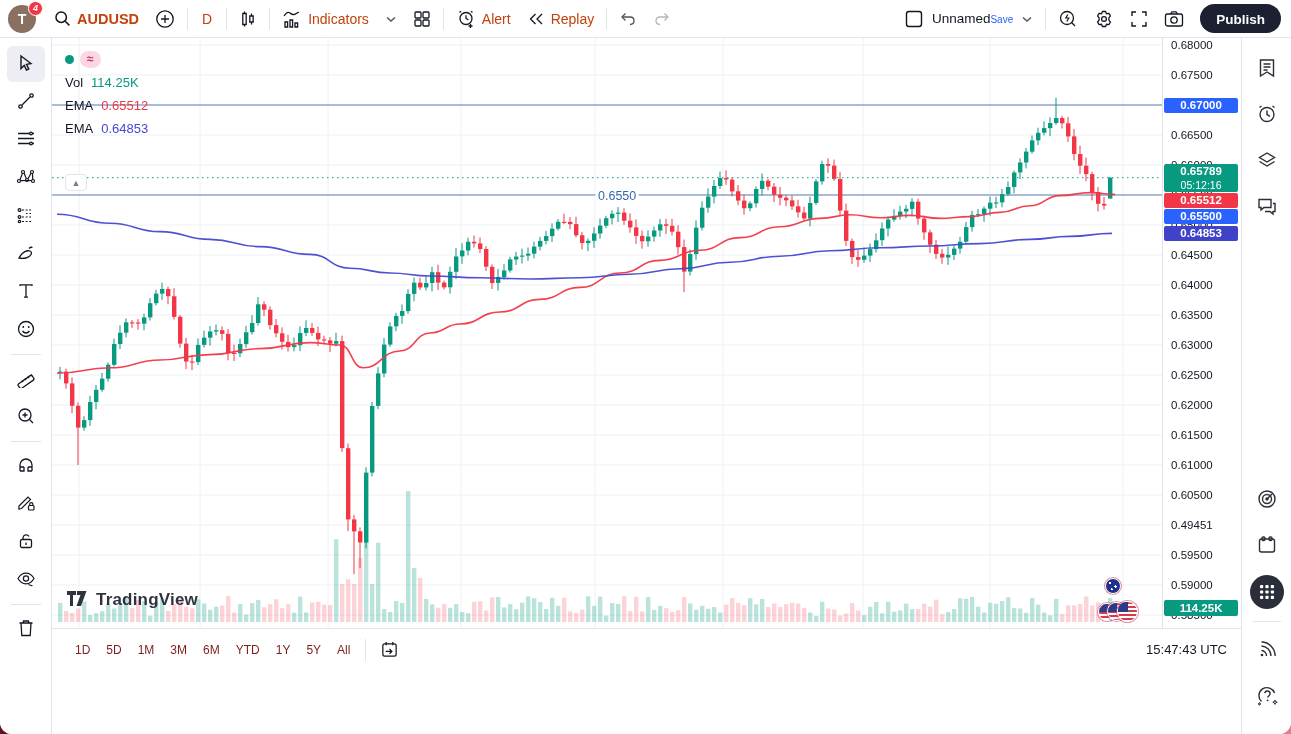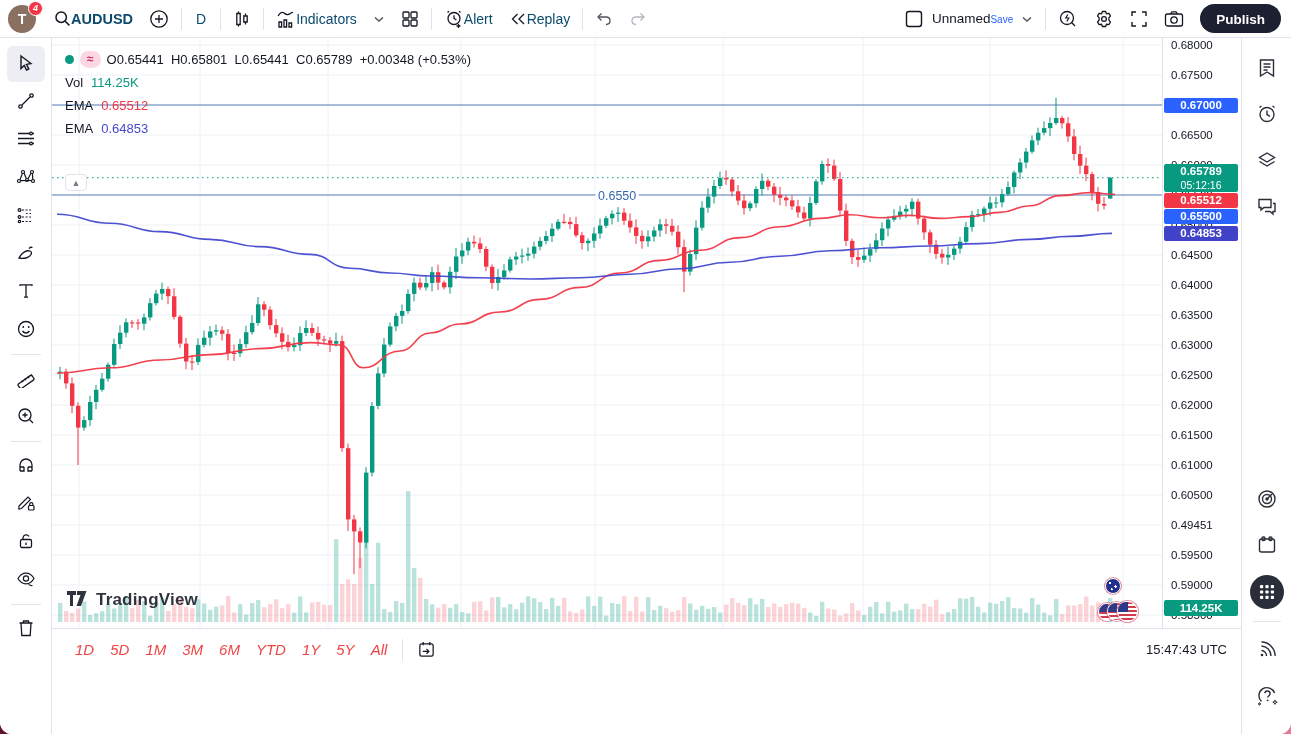--- a/index.html
+++ b/index.html
@@ -8,23 +8,23 @@
     font-family:"Liberation Sans", sans-serif;
     background:linear-gradient(100deg,#5a1026 0%,#7c1533 40%,#e57c97 100%);
     color:#131722; font-size:13px;
   }
   .app { position:absolute; inset:0; display:flex; flex-direction:column;
          border-radius:0 0 12px 12px; overflow:hidden; }
   
   .topbar { height:38px; background:#fff; border-bottom:1px solid #e0e3eb;
             display:flex; align-items:center; padding:0 10px 0 8px; flex:0 0 38px; position:relative; z-index:30;}
   .tb-spacer { flex:1; }
-  .tb-btn { display:flex; align-items:center; border:none; background:none;
+  .tb-btn { display:flex; align-items:center; gap:6px; border:none; background:none;
             height:30px; padding:0 8px; border-radius:6px; cursor:pointer;
-            font-family:inherit; font-size:14px; color:#0c4a6e; white-space:nowrap; }
+            font-family:inherit; font-size:14px; color:#c2410c; white-space:nowrap; }
   .tb-btn svg { display:block; }
   .sep { width:1px; height:22px; background:#e0e3eb; margin:0 4px; flex:0 0 1px; }
   .avatar { position:relative; width:28px; height:28px; border-radius:50%; background:#8a7061;
             color:#fff; font-weight:700; font-size:14px; display:flex; align-items:center;
             justify-content:center; margin-right:10px; cursor:pointer; }
   .avatar .nbadge { position:absolute; top:-4px; right:-7px; background:#f23645; color:#fff;
             font-size:9px; font-weight:700; border-radius:8px; padding:1.5px 4px; border:1.5px solid #fff;}
   .sym-label { font-weight:700; font-size:14.5px; }
   .interval-btn { font-size:14px; padding:0 10px; }
   .muted-icon { color:#b2b5be; }
@@ -81,22 +81,22 @@
             font-weight:600; z-index:3; }
   .pbadge .cd { font-weight:400; font-size:10.5px; }
   
   .time-axis { height:24px; border-top:1px solid #e0e3eb; position:relative; font-size:12px;
                color:#131722; cursor:ew-resize; background:#fff;}
   .month { position:absolute; top:4px; transform:translateX(-50%); }
   .axis-gear { position:absolute; top:3px; color:#50535e; cursor:pointer; }
   
   .footer { height:42px; border-top:1px solid #e0e3eb; display:flex; align-items:center;
             padding:0 14px 0 16px; background:#fff; }
-  .range-btn { border:none; background:none; font-family:inherit; font-size:15px; color:#ef4444;
-               padding:5px 7px; border-radius:5px; cursor:pointer;font-style:italic; }
+  .range-btn { border:none; background:none; font-family:inherit; font-size:12px; color:#7f1d1d;
+               padding:5px 7px; border-radius:5px; cursor:pointer; }
   .foot-right { margin-left:auto; display:flex; align-items:center; gap:10px; font-size:13px; }
   .gotodate { display:flex; align-items:center; color:#2a2e39; cursor:pointer; padding:3px 6px; border-radius:5px;}
   
   .bottom-strip { height:40px; background:#eef1f6; position:relative; }
   .bottom-card { position:absolute; left:57px; right:1px; top:6px; bottom:0; background:#fff;
                  border-radius:8px 8px 0 0; box-shadow:0 -1px 2px rgba(40,50,80,.06);
                  display:flex; align-items:center; padding:0 14px; gap:14px;}
   .bp-tab { font-size:13px; color:#131722; padding:6px 10px; border-radius:6px; cursor:pointer; }
   .bp-icons { margin-left:auto; display:flex; align-items:center; gap:26px; color:#2a2e39; padding-right:10px;}
   .bp-icons span { cursor:pointer; display:flex; }
@@ -941,27 +941,20 @@
               <rect x="1056.0" y="139.7" width="4.4" height="20.9" fill="#089981"></rect>
               <path d="M5.0 335.2 C31.5 335.2 31.5 329.8 58.0 329.8 C83.0 329.8 83.0 322.0 108.0 322.0 C133.0 322.0 133.0 316.6 158.0 316.6 C183.0 316.6 183.0 310.6 208.0 310.6 C233.0 310.6 233.0 304.6 258.0 304.6 C273.0 304.6 273.0 307.0 288.0 307.0 C299.5 307.0 299.5 329.8 311.0 329.8 C329.5 329.8 329.5 313.0 348.0 313.0 C363.0 313.0 363.0 295.0 378.0 295.0 C393.0 295.0 393.0 286.0 408.0 286.0 C428.0 286.0 428.0 274.0 448.0 274.0 C468.0 274.0 468.0 261.4 488.0 261.4 C508.0 261.4 508.0 249.4 528.0 249.4 C548.0 249.4 548.0 235.0 568.0 235.0 C588.0 235.0 588.0 222.4 608.0 222.4 C628.0 222.4 628.0 212.2 648.0 212.2 C668.0 212.2 668.0 199.6 688.0 199.6 C708.0 199.6 708.0 188.8 728.0 188.8 C748.0 188.8 748.0 180.4 768.0 180.4 C783.0 180.4 783.0 176.8 798.0 176.8 C813.0 176.8 813.0 179.8 828.0 179.8 C843.0 179.8 843.0 177.4 858.0 177.4 C873.0 177.4 873.0 180.4 888.0 180.4 C903.0 180.4 903.0 178.6 918.0 178.6 C933.0 178.6 933.0 174.4 948.0 174.4 C963.0 174.4 963.0 167.8 978.0 167.8 C993.0 167.8 993.0 157.6 1008.0 157.6 C1023.0 157.6 1023.0 154.6 1038.0 154.6 C1050.5 154.6 1050.5 156.4 1063.0 156.4" fill="none" stroke="#f23645" stroke-width="1.6" opacity="0.95"></path>
               <path d="M5.0 176.2 C31.5 176.2 31.5 185.2 58.0 185.2 C83.0 185.2 83.0 193.6 108.0 193.6 C133.0 193.6 133.0 201.4 158.0 201.4 C183.0 201.4 183.0 208.6 208.0 208.6 C233.0 208.6 233.0 216.4 258.0 216.4 C278.0 216.4 278.0 230.2 298.0 230.2 C318.0 230.2 318.0 235.0 338.0 235.0 C358.0 235.0 358.0 238.0 378.0 238.0 C403.0 238.0 403.0 239.8 428.0 239.8 C453.0 239.8 453.0 241.0 478.0 241.0 C503.0 241.0 503.0 239.8 528.0 239.8 C553.0 239.8 553.0 236.2 578.0 236.2 C603.0 236.2 603.0 230.8 628.0 230.8 C653.0 230.8 653.0 224.2 678.0 224.2 C703.0 224.2 703.0 218.2 728.0 218.2 C753.0 218.2 753.0 212.8 778.0 212.8 C803.0 212.8 803.0 209.8 828.0 209.8 C853.0 209.8 853.0 208.0 878.0 208.0 C903.0 208.0 903.0 205.6 928.0 205.6 C953.0 205.6 953.0 201.4 978.0 201.4 C998.0 201.4 998.0 198.4 1018.0 198.4 C1039.0 198.4 1039.0 195.4 1060.0 195.4" fill="none" stroke="#4549d0" stroke-width="1.6" opacity="0.95"></path>
               <line x1="0" x2="1126" y1="139.7" y2="139.7" stroke="#089981" stroke-width="1" stroke-dasharray="1.5 3.5"></line>
             </svg>
 
           <div class="legend">
             <div class="lg-row">
               <span class="dot"></span>
               <span class="approx">≈</span>
-              <span class="lg-ohlc">
-                <span>O</span><b>0.65441</b>&nbsp;
-                <span>H</span><b>0.65801</b>&nbsp;
-                <span>L</span><b>0.65441</b>&nbsp;
-                <span>C</span><b>0.65789</b>&nbsp;
-                <b>+0.00348 (+0.53%)</b>
-              </span>
             </div>
             <div class="lg-row">
               <span class="lg-label">Vol</span>
               <span class="lg-val vol-val">114.25K</span>
             </div>
             <div class="lg-row">
               <span class="lg-label">EMA</span>
               <span class="lg-val" style="color: rgb(242, 54, 69);">0.65512</span>
             </div>
             <div class="lg-row">

